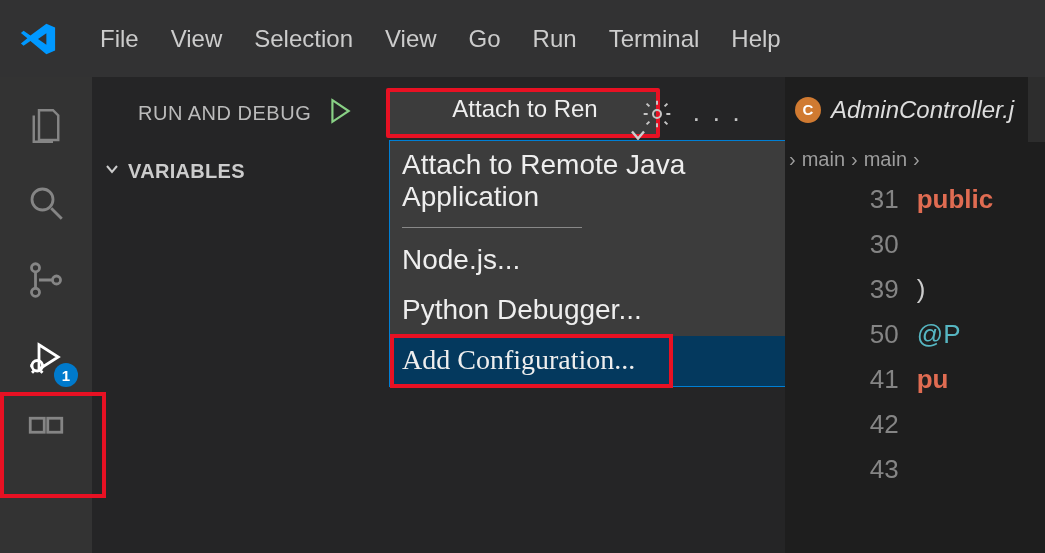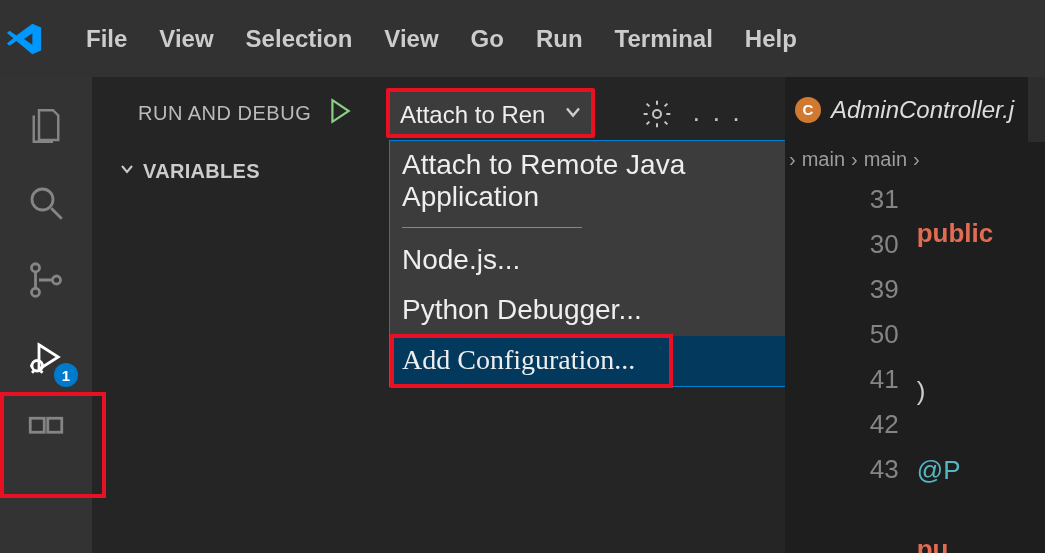--- a/index.html
+++ b/index.html
@@ -1,43 +1,43 @@
 <!DOCTYPE html>
 <html><head>
   <meta charset="utf-8">
   <style>
     * { margin:0; padding:0; box-sizing:border-box; font-family:"Segoe UI", Arial, sans-serif; }
     body { background:#252526; width:1045px; height:553px; overflow:hidden; color:#ccc; position:relative; }
 
     
-    .menu-bar { height:77px; background:#323233; display:flex; align-items:center; padding-left:0; font-size:24px; color:#ccc;font-weight:bold; }
+    .menu-bar { height:77px; background:#323233; display:flex; align-items:center; padding-left:14px; font-size:24px; color:#ccc; }
     .vscode-logo { width:48px; height:48px; display:flex; align-items:center; justify-content:center; margin-right:22px; }
     .vscode-logo svg { width:38px; height:38px; }
     .menu-item { padding:0 16px; cursor:pointer; }
 
     .main { display:flex; height:calc(100% - 77px); }
 
     
     .activity-bar { width:92px; background:#333333; display:flex; flex-direction:column; align-items:center; padding-top:10px; position:relative; }
     .activity-item { width:92px; height:77px; display:flex; align-items:center; justify-content:center; color:#858585; }
     .activity-item.selected { color:#fff; }
     .activity-item svg { width:42px; height:42px; stroke:currentColor; }
     .activity-badge { position:absolute; width:24px; height:24px; background:#007acc; color:#fff; border-radius:50%; font-size:15px; display:flex; align-items:center; justify-content:center; font-weight:600; }
 
     
     .side-panel { width:295px; background:#252526; position:relative; }
     .run-header { height:72px; display:flex; align-items:center; padding:0 12px; font-size:18px; color:#ccc; }
     .run-label { font-size:20px; letter-spacing:0.5px; color:#bbb; padding-left:34px; }
     .play-tri { margin-left:18px; color:#89d185; }
-    .section-header { height:45px; display:flex; align-items:center; padding-left:25px; font-size:20px; color:#ccc; font-weight:700; background:#252526; }
+    .section-header { height:45px; display:flex; align-items:center; padding-left:10px; font-size:20px; color:#ccc; font-weight:700; background:#252526; }
     .section-chev { margin-right:6px; }
     .section-title { letter-spacing:0.3px; }
 
     
-    .config-select { position:absolute; left:386px; top:88px; width:209px; height:50px; border:4px solid #e81123; background:#3c3c3c; display:flex; align-items:center; padding:3px 6px 0 10px; font-size:24px; color:#eee; border-radius:2px; }
+    .config-select { position:absolute; left:386px; top:88px; width:274px; height:50px; border:4px solid #e81123; background:#3c3c3c; display:flex; align-items:center; padding:3px 6px 0 10px; font-size:24px; color:#eee; border-radius:2px;flex-direction:column; }
     .config-select .chev { margin-left:auto; }
 
     .gear-icon { position:absolute; left:641px; top:98px; color:#c5c5c5; }
     .more-icon { position:absolute; left:692px; top:103px; color:#c5c5c5; letter-spacing:2px; font-size:26px; }
 
     
     .dropdown { position:absolute; left:389px; top:140px; width:440px; background:#3c3c3c; border:1px solid #007fd4; font-size:28px; color:#eee; }
     .dd-item { padding:8px 12px 10px 12px; display:flex; align-items:center; cursor:pointer; }
     .dd-separator { height:1px; background:#888; margin:4px 12px 8px 12px; width:180px; }
     .dd-item.selected { background:#04395e;font-family:Liberation Serif, serif; }
@@ -49,21 +49,21 @@
     .tab-row { height:65px; background:#2d2d2d; display:flex; align-items:center; }
     .tab { height:65px; padding:0 14px 0 10px; background:#1e1e1e; display:flex; align-items:center; gap:10px; font-size:24px; color:#ddd; font-style:italic; }
     .lang-badge { width:26px; height:26px; background:#d07a31; color:#fff; border-radius:50%; font-size:15px; display:flex; align-items:center; justify-content:center; font-style:normal; font-weight:700; }
     .breadcrumbs { height:35px; display:flex; align-items:center; padding-left:4px; font-size:20px; color:#9d9d9d; gap:6px; }
     .bc-sep { color:#9d9d9d; }
     .code { font-family:Consolas,"Courier New",monospace; font-size:26px; display:flex;justify-content:center; }
     .gutter { width:80px; text-align:right; color:#858585; padding-right:18px; font-size:26px; line-height:45px; }
     .lines { line-height:45px; }
     .kw { color:#e06c52; font-weight:bold; }
     .anno { color:#56b6c2; }
-    .code-line { white-space:pre; height:45px; display:flex; align-items:center;margin-top:34px; }
+    .code-line { white-space:pre; height:45px; display:flex; align-items:center; }
 
     
     .activity-highlight-box { position:absolute; left:0; top:392px; width:106px; height:106px; border:4px solid #e81123; }
   </style>
 </head>
 <body>
 
 <div class="menu-bar">
   <div class="vscode-logo">
     <svg viewBox="0 0 100 100">

